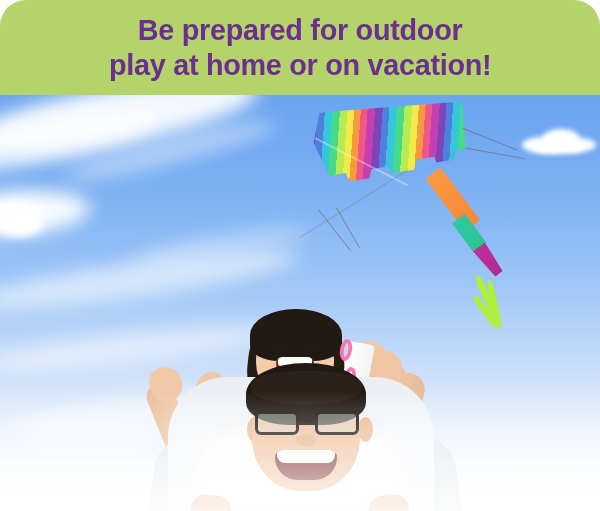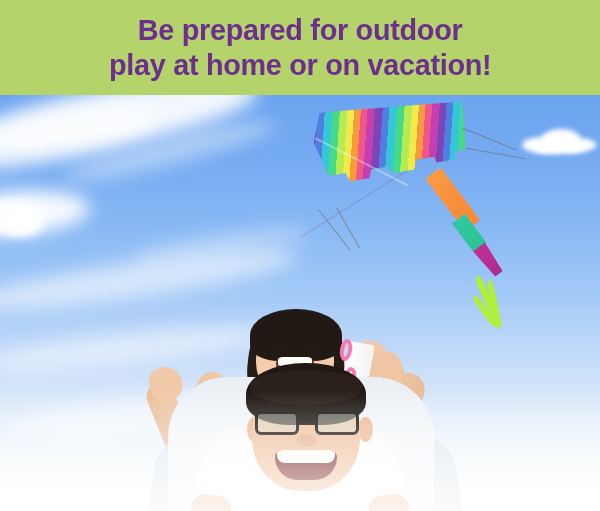--- a/index.html
+++ b/index.html
@@ -7,20 +7,21 @@
   body{
     width:600px; height:511px;
     font-family:"Liberation Sans", sans-serif;
     overflow:hidden;
   }
   #page{
     position:relative;
     width:600px; height:511px;
     overflow:hidden;
     background:#ffffff;
+    border-radius:26px;
   }
 
   
   #banner{
     position:absolute; left:0; top:0;
     width:600px; height:95px;
     background:#b4d46b;
     display:flex; flex-direction:column;
     align-items:center; justify-content:center;
     overflow:hidden;

